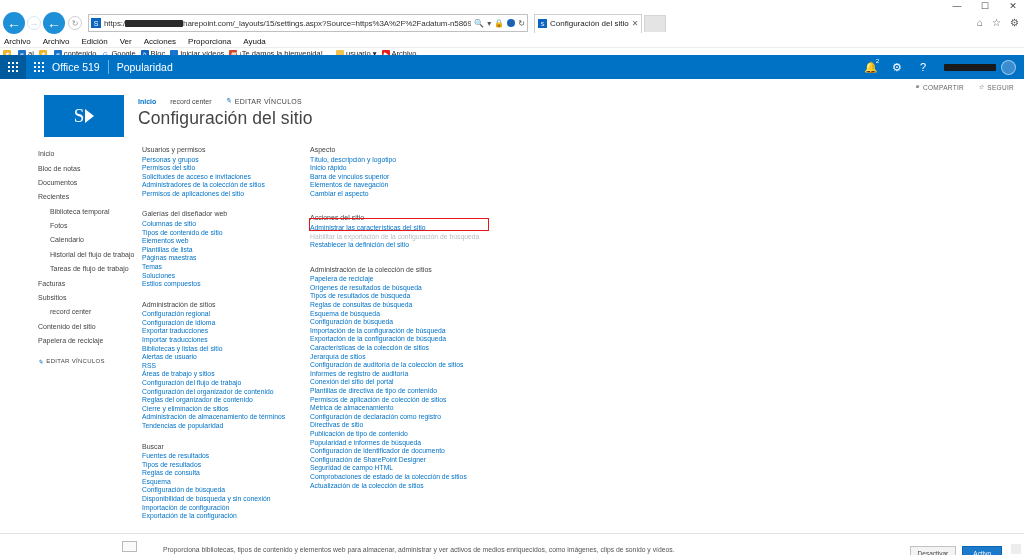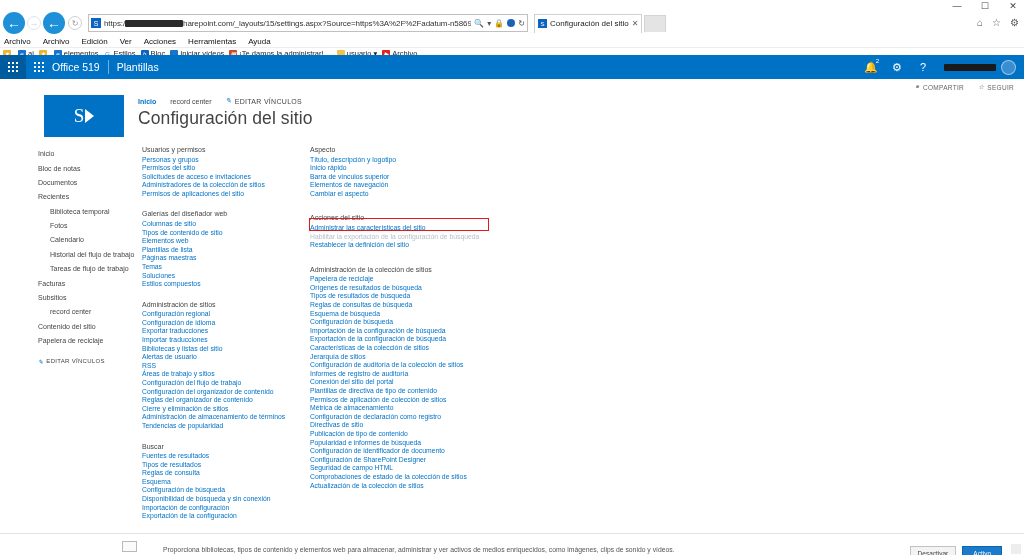--- a/index.html
+++ b/index.html
@@ -354,56 +354,56 @@
       <span>⚙</span>
     </div>
   </div>
 
   <div class="menubar-row">
     <span>Archivo</span>
     <span>Archivo</span>
     <span>Edición</span>
     <span>Ver</span>
     <span>Acciones</span>
-    <span>Herramientas</span>
+    <span>Proporciona</span>
     <span>Ayuda</span>
   </div>
 
   <div class="bookmarks-row">
     <span class="bm">
         <i class="bm-ico" style="background:#f0b429;">★</i>
         <span></span>
       </span>
     <span class="bm">
         <i class="bm-ico" style="background:#1a73c8;">e</i>
         <span>ai</span>
       </span>
     <span class="bm">
         <i class="bm-ico" style="background:#f0b429;">★</i>
         <span></span>
       </span>
     <span class="bm">
         <i class="bm-ico" style="background:#1a73c8;">e</i>
-        <span>elementos</span>
+        <span>contenido</span>
       </span>
     <span class="bm">
         <i class="bm-ico" style="background:#fff;color:#4285f4;">G</i>
-        <span>Estilos</span>
+        <span>Google</span>
       </span>
     <span class="bm">
         <i class="bm-ico" style="background:#0c64c0;">b</i>
         <span>Bloc</span>
       </span>
     <span class="bm">
         <i class="bm-ico" style="background:#1a73c8;">👤</i>
         <span>Iniciar vídeos</span>
       </span>
     <span class="bm">
         <i class="bm-ico" style="background:#d24726;">▦</i>
-        <span>¡Te damos la administrar! ...</span>
+        <span>¡Te damos la bienvenida! ...</span>
       </span>
     <span class="bm">
         <i class="bm-ico" style="background:#f2c14e;"></i>
         <span>usuario ▾</span>
       </span>
     <span class="bm">
         <i class="bm-ico" style="background:#e62117;">▶</i>
         <span>Archivo</span>
       </span>
   </div>
@@ -431,21 +431,21 @@
         <i></i>
         <i></i>
         <i></i>
         <i></i>
         <i></i>
         <i></i>
       </span>
   </div>
   <span class="suite-label">Office 519</span>
   <span class="suite-divider"></span>
-  <span class="suite-label">Plantillas</span>
+  <span class="suite-label">Popularidad</span>
 
   <div class="suite-right">
     <div class="suite-btn">
       <span>🔔</span>
       <span class="bell-badge">2</span>
     </div>
     <div class="suite-btn">
         <span>⚙</span>
       </div>
     <div class="suite-btn">

